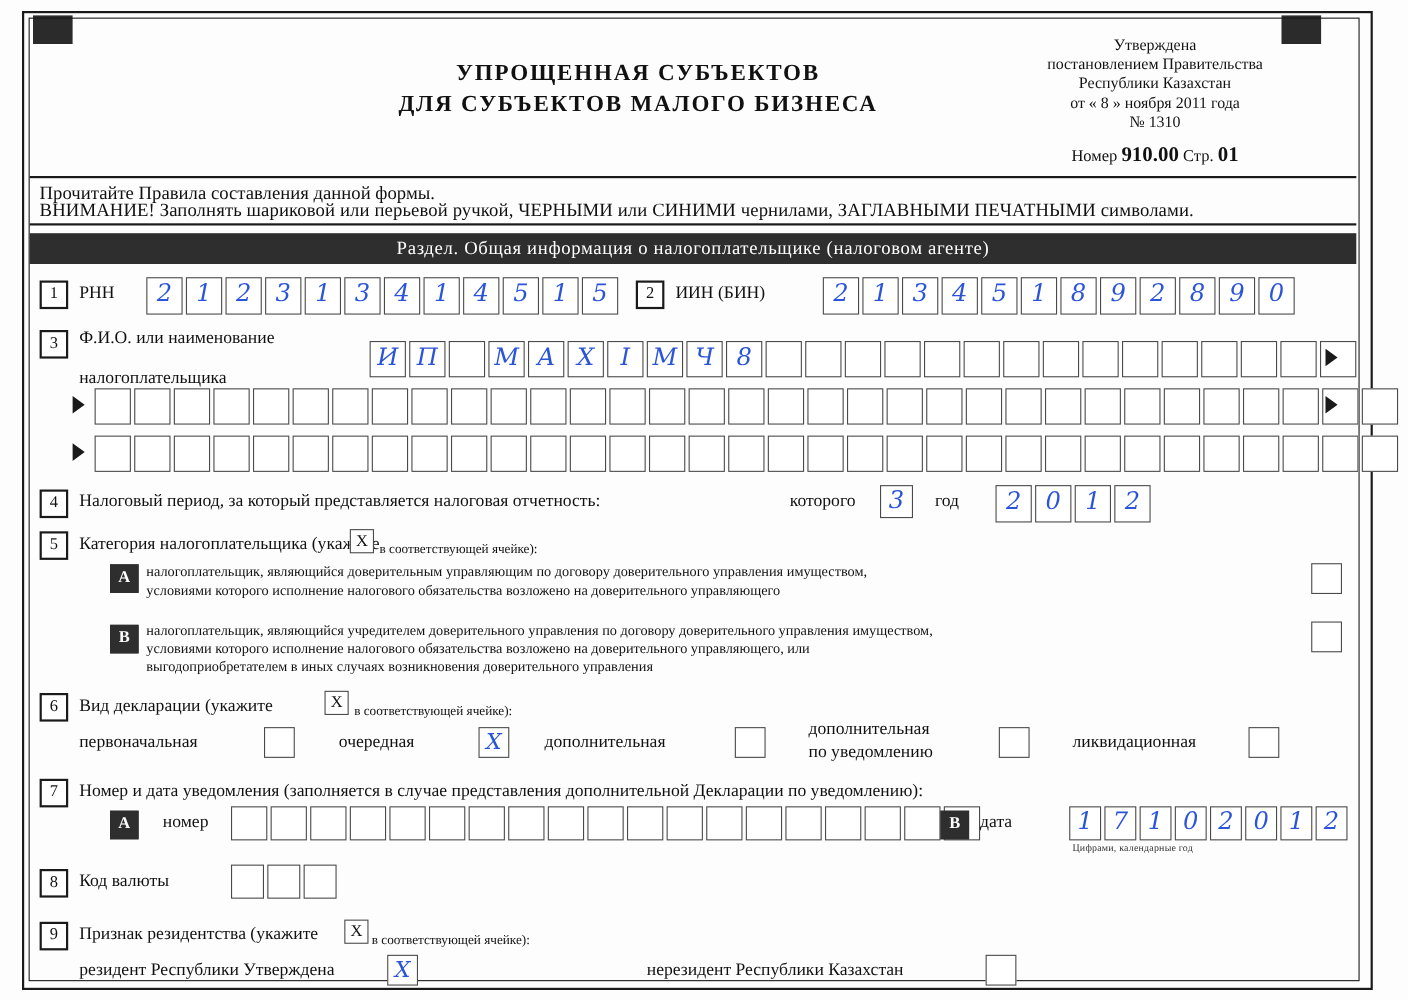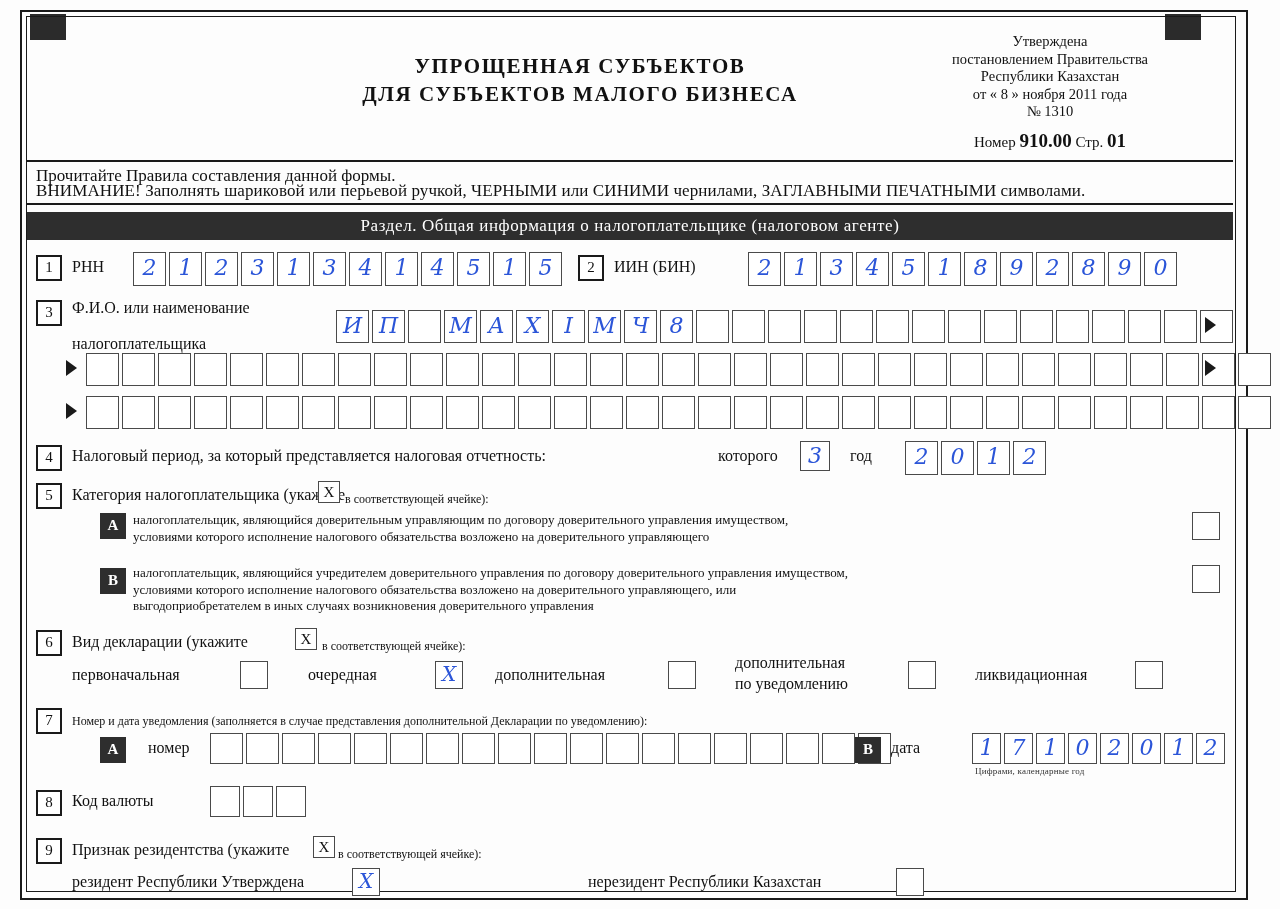--- a/index.html
+++ b/index.html
@@ -425,21 +425,21 @@
 
   <div class="lbl" style="left:735px; top:653px;">дополнительная</div>
   <div class="lbl" style="left:735px; top:674px;">по уведомлению</div>
   <div class="checkbox" style="left:908px; top:661px;"></div>
 
   <div class="lbl" style="left:975px; top:665px;">ликвидационная</div>
   <div class="checkbox" style="left:1135px; top:661px;"></div>
 
   <div class="numbox" style="left:36px; top:708px;">7</div>
   <div class="lbl" style="left:72px; top:710px;">
-    <span style="font-size:12px">Номер и дата уведомления (заполняется в случае представления дополнительной Декларации по уведомлению):</span>
+    <span style="font-size:16px">Номер и дата уведомления (заполняется в случае представления дополнительной Декларации по уведомлению):</span>
   </div>
 
   <div class="numbox dark" style="left:100px; top:737px;">A</div>
   <div class="lbl" style="left:136px; top:738px;margin-left:12px;">номер</div>
   <div class="cells" id="f7a-cells" style="left:210px; top:733px;">
       <div class="cell" style="width: 33px; height: 31px; line-height: 27px;"></div>
       <div class="cell" style="width: 33px; height: 31px; line-height: 27px;"></div>
       <div class="cell" style="width: 33px; height: 31px; line-height: 27px;"></div>
       <div class="cell" style="width: 33px; height: 31px; line-height: 27px;"></div>
       <div class="cell" style="width: 33px; height: 31px; line-height: 27px;"></div>

